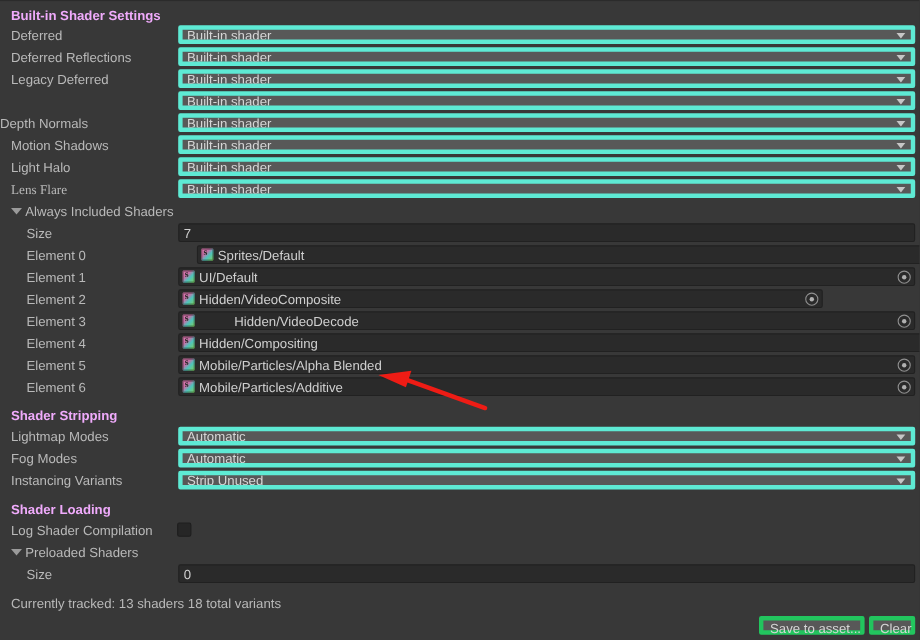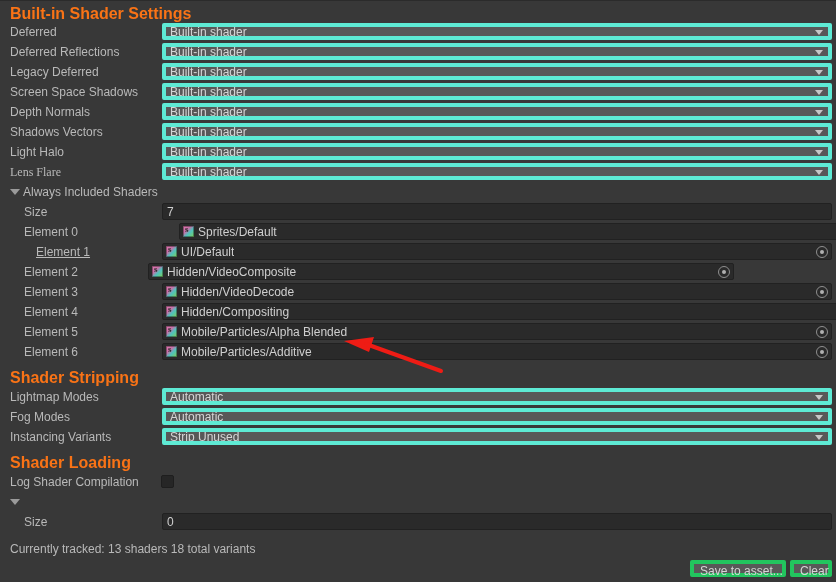--- a/index.html
+++ b/index.html
@@ -20,23 +20,23 @@
   }
   .top-rule {
     position: absolute;
     left: 0; top: 0;
     width: 836px; height: 1px;
     background: #2b2b2b;
   }
   .section-title {
     position: absolute;
     left: 10px;
-    color: #f97316;
+    color: #f0abfc;
     font-weight: bold;
-    font-size: 16px;
+    font-size: 12px;
     line-height: 20px;
     white-space: nowrap;
   }
 
   .lbl {
     position: absolute;
     font-size: 12px;
     color: #b9b9b9;
     line-height: 20px;
     white-space: nowrap;
@@ -225,33 +225,32 @@
     <span>Built-in shader</span>
     <span class="arrow"></span>
   </div>
 
   <div class="lbl" style="left:10px; top:62px;">Legacy Deferred</div>
   <div class="popup" style="left:162px; top:63px; width:670px;">
     <span>Built-in shader</span>
     <span class="arrow"></span>
   </div>
 
-  <div class="lbl" style="left:10px; top:82px;">Screen Space Shadows</div>
   <div class="popup" style="left:162px; top:83px; width:670px;">
     <span>Built-in shader</span>
     <span class="arrow"></span>
   </div>
 
-  <div class="lbl" style="left:10px; top:102px;text-align:center;">Depth Normals</div>
+  <div class="lbl" style="left:0; top:102px;text-align:center;">Depth Normals</div>
   <div class="popup" style="left:162px; top:103px; width:670px;">
     <span>Built-in shader</span>
     <span class="arrow"></span>
   </div>
 
-  <div class="lbl" style="left:10px; top:122px;">Shadows Vectors</div>
+  <div class="lbl" style="left:10px; top:122px;">Motion Shadows</div>
   <div class="popup" style="left:162px; top:123px; width:670px;">
     <span>Built-in shader</span>
     <span class="arrow"></span>
   </div>
 
   <div class="lbl" style="left:10px; top:142px;">Light Halo</div>
   <div class="popup" style="left:162px; top:143px; width:670px;">
     <span>Built-in shader</span>
     <span class="arrow"></span>
   </div>
@@ -270,36 +269,36 @@
     <span>7</span>
   </div>
 
   <div class="lbl" style="left:24px; top:222px;">Element 0</div>
   <div class="objfield" style="left:179px; top:223px; width:798px;">
     <span class="shader-ico"></span>
     <span class="obj-name">Sprites/Default</span>
     <span class="picker"></span>
   </div>
 
-  <div class="lbl" style="left:36px; top:242px;text-decoration:underline;">Element 1</div>
+  <div class="lbl" style="left:24px; top:242px;">Element 1</div>
   <div class="objfield" style="left:162px; top:243px; width:670px;">
     <span class="shader-ico"></span>
     <span class="obj-name">UI/Default</span>
     <span class="picker"></span>
   </div>
 
   <div class="lbl" style="left:24px; top:262px;">Element 2</div>
-  <div class="objfield" style="left:148px; top:263px; width:586px;">
+  <div class="objfield" style="left:162px; top:263px; width:586px;">
     <span class="shader-ico"></span>
     <span class="obj-name">Hidden/VideoComposite</span>
     <span class="picker"></span>
   </div>
 
   <div class="lbl" style="left:24px; top:282px;">Element 3</div>
-  <div class="objfield" style="left:162px; top:283px; width:670px;">
+  <div class="objfield" style="left:162px; top:283px; width:670px;gap:32px;">
     <span class="shader-ico"></span>
     <span class="obj-name">Hidden/VideoDecode</span>
     <span class="picker"></span>
   </div>
 
   <div class="lbl" style="left:24px; top:302px;">Element 4</div>
   <div class="objfield" style="left:162px; top:303px; width:804px;">
     <span class="shader-ico"></span>
     <span class="obj-name">Hidden/Compositing</span>
     <span class="picker"></span>
@@ -338,20 +337,21 @@
     <span>Strip Unused</span>
     <span class="arrow"></span>
   </div>
 
   <div class="section-title" style="top:453px;">Shader Loading</div>
 
   <div class="lbl" style="left:10px; top:472px;">Log Shader Compilation</div>
   <div class="checkbox" style="left:161px; top:475px;"></div>
 
   <div class="foldout" style="left:10px; top:499px;"></div>
+  <div class="lbl" style="left:23px; top:492px;">Preloaded Shaders</div>
 
   <div class="lbl" style="left:24px; top:512px;">Size</div>
   <div class="numfield" style="left:162px; top:513px; width:670px;">
     <span>0</span>
   </div>
 
   <div class="status" style="top:541px;">Currently tracked: 13 shaders 18 total variants</div>
 
   <div class="btn" style="left:690px; top:560px; width:96px;">Save to asset...</div>
   <div class="btn" style="left:790px; top:560px; width:42px;">Clear</div>

